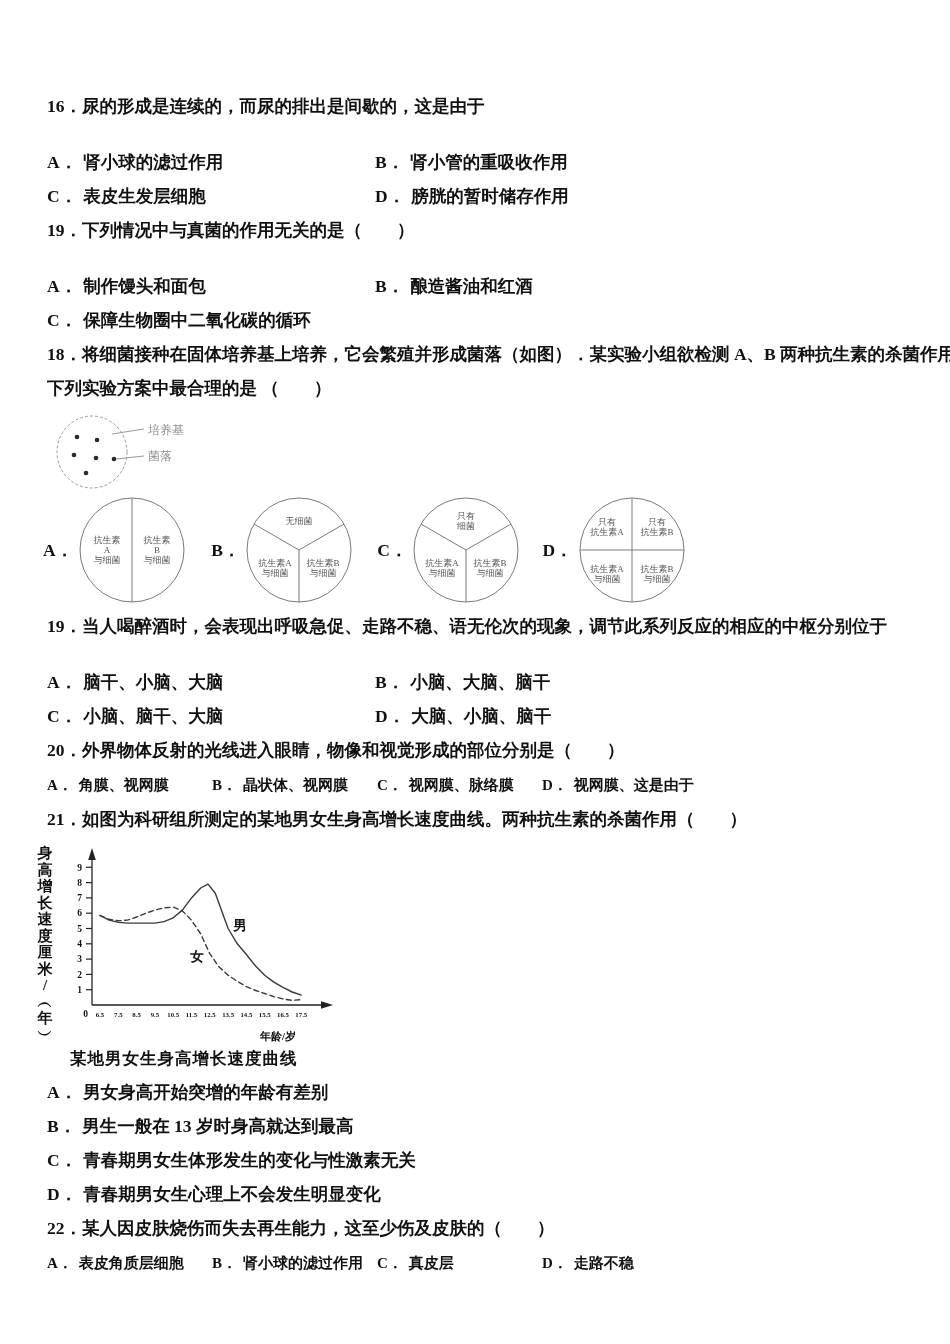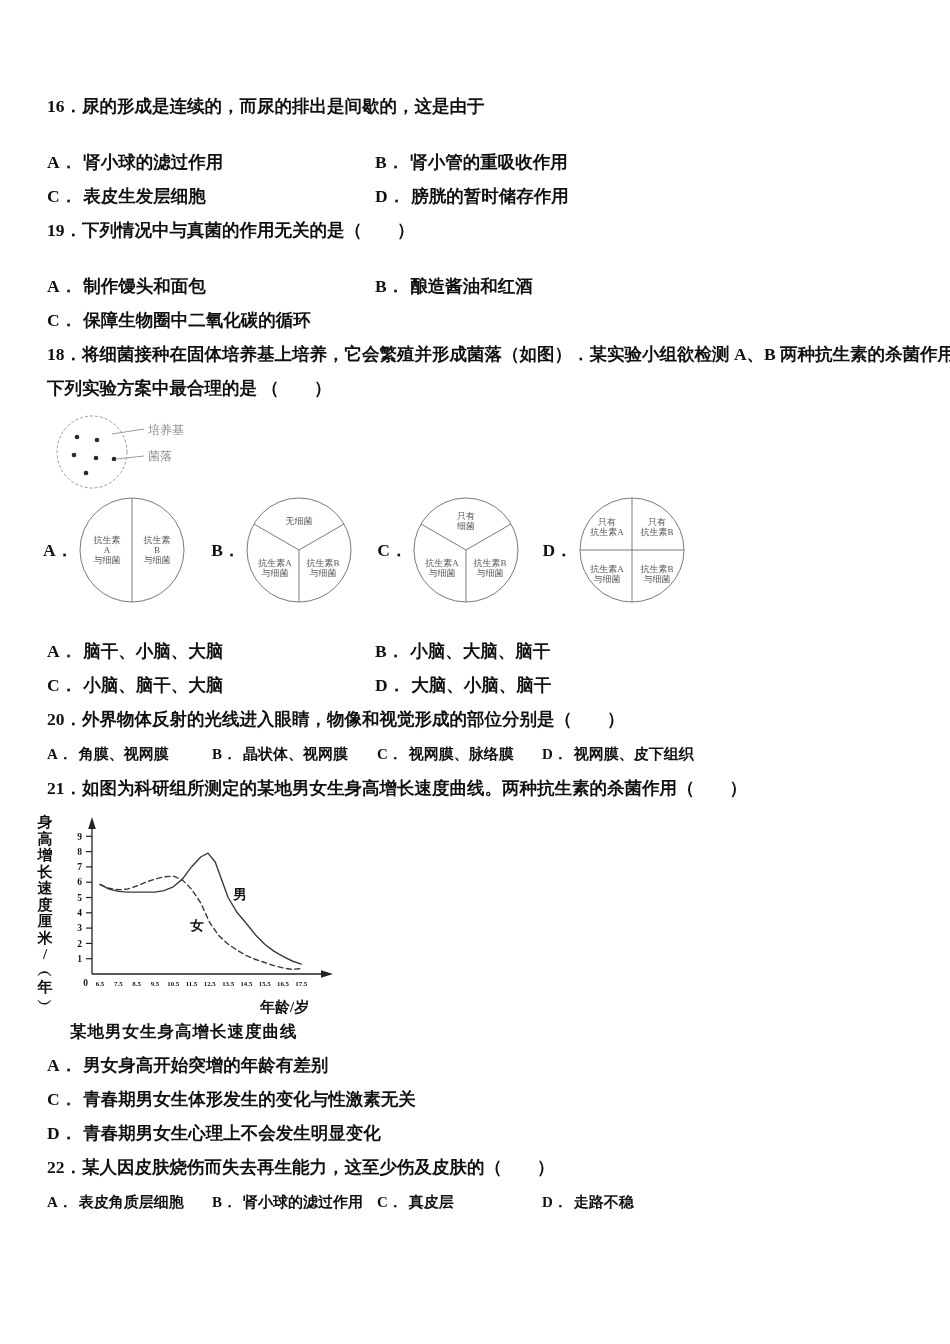--- a/index.html
+++ b/index.html
@@ -20,21 +20,21 @@
   .dish-group{display:flex;align-items:center;}
   .dish-group.g1{margin-left:23px;}
   .dish-group.g2{margin-left:22px;}
   .dish-group.g3{margin-left:20px;}
   .dish-label{font-size:17.5px;margin-right:3px;}
   .dish{display:block;}
   
   .chart-block{margin:4px 0 12px -19px;}
   .chart-row{display:flex;align-items:flex-start;}
   .chart-ylabel{width:34px;text-align:center;font-size:15px;line-height:16.5px;margin-top:2px;}
-  .chart-xlabel{font-size:15px;margin:-14px 0 0 232px;}
+  .chart-xlabel{font-size:11px;margin:-14px 0 0 232px;}
   .chart-caption{font-size:16.5px;margin:4px 0 1px 42px;letter-spacing:1px;}
 </style>
 </head>
 <body>
 
 <div class="page">
 
   <div>
     <div class="q-line"><span>16．</span><span>尿的形成是连续的，而尿的排出是间歇的，这是由于</span></div>
     <div class="opts2">
@@ -126,32 +126,33 @@
             <text x="31" y="78" font-size="9" text-anchor="middle" fill="#555" font-weight="400" font-family="&quot;Liberation Serif&quot;,&quot;DejaVu Serif&quot;,serif">抗生素A</text>
             <text x="31" y="88" font-size="9" text-anchor="middle" fill="#555" font-weight="400" font-family="&quot;Liberation Serif&quot;,&quot;DejaVu Serif&quot;,serif">与细菌</text>
             <text x="81" y="78" font-size="9" text-anchor="middle" fill="#555" font-weight="400" font-family="&quot;Liberation Serif&quot;,&quot;DejaVu Serif&quot;,serif">抗生素B</text>
             <text x="81" y="88" font-size="9" text-anchor="middle" fill="#555" font-weight="400" font-family="&quot;Liberation Serif&quot;,&quot;DejaVu Serif&quot;,serif">与细菌</text>
           </svg>
       </div>
     </div>
   </div>
 
   <div>
+    <div class="q-line"><span>19．</span><span>当人喝醉酒时，会表现出呼吸急促、走路不稳、语无伦次的现象，调节此系列反应的相应的中枢分别位于</span></div>
     <div class="opts2">
       <div class="q-line"><span class="opt-label">A．</span><span>脑干、小脑、大脑</span></div>
       <div class="q-line"><span class="opt-label">B．</span><span>小脑、大脑、脑干</span></div>
       <div class="q-line"><span class="opt-label">C．</span><span>小脑、脑干、大脑</span></div>
       <div class="q-line"><span class="opt-label">D．</span><span>大脑、小脑、脑干</span></div>
     </div>
   </div>
 
   <div>
     <div class="q-line"><span>20．</span><span>外界物体反射的光线进入眼睛，物像和视觉形成的部位分别是（　　）</span></div>
     <div class="q-line opts-inline">
-      <span class="opt-item"><span class="opt-label">A．</span><span>角膜、视网膜</span></span><span class="opt-item"><span class="opt-label">B．</span><span>晶状体、视网膜</span></span><span class="opt-item"><span class="opt-label">C．</span><span>视网膜、脉络膜</span></span><span class="opt-item last"><span class="opt-label">D．</span><span>视网膜、皮下组织</span></span>
+      <span class="opt-item"><span class="opt-label">A．</span><span>角膜、视网膜</span></span><span class="opt-item"><span class="opt-label">B．</span><span>晶状体、视网膜</span></span><span class="opt-item"><span class="opt-label">C．</span><span>视网膜、脉络膜</span></span><span class="opt-item last"><span class="opt-label">D．</span><span>视网膜、这是由于</span></span>
     </div>
   </div>
 
   <div>
     <div class="q-line"><span>21．</span><span>如图为科研组所测定的某地男女生身高增长速度曲线。两种抗生素的杀菌作用（　　）</span></div>
     <div class="chart-block">
       <div class="chart-row">
         <div class="chart-ylabel" id="chart-ylabel">
             <div>身</div>
             <div>高</div>
@@ -206,20 +207,21 @@
             <text x="177.995" y="87.02999999999999" font-size="13.5" text-anchor="middle" fill="#111" font-weight="700" font-family="&quot;Liberation Serif&quot;,&quot;DejaVu Serif&quot;,serif">男</text>
             <polyline points="38.0,72.5 47.1,76.3 56.3,77.8 65.5,77.1 74.6,74.0 83.8,70.2 92.9,67.1 102.0,64.8 111.2,64.1 120.4,67.9 129.5,77.1 138.7,90.9 147.8,110.7 156.9,123.8 166.1,132.2 175.3,138.3 184.4,143.6 193.6,147.5 202.7,150.5 211.8,153.6 221.0,155.9 230.2,157.4 239.3,156.6" fill="none" stroke="#3a3a3a" stroke-width="1.4" stroke-linejoin="round" stroke-linecap="round" stroke-dasharray="5 3.5"></polyline>
             <text x="134.99" y="117.63" font-size="13.5" text-anchor="middle" fill="#111" font-weight="700" font-family="&quot;Liberation Serif&quot;,&quot;DejaVu Serif&quot;,serif">女</text>
           </svg>
       </div>
       <div class="chart-xlabel">年龄/岁</div>
       <div class="chart-caption">某地男女生身高增长速度曲线</div>
     </div>
     <div>
       <div class="q-line"><span class="opt-label">A．</span><span>男女身高开始突增的年龄有差别</span></div>
+      <div class="q-line"><span class="opt-label">B．</span><span>男生一般在 13 岁时身高就达到最高</span></div>
       <div class="q-line"><span class="opt-label">C．</span><span>青春期男女生体形发生的变化与性激素无关</span></div>
       <div class="q-line"><span class="opt-label">D．</span><span>青春期男女生心理上不会发生明显变化</span></div>
     </div>
   </div>
 
   <div>
     <div class="q-line"><span>22．</span><span>某人因皮肤烧伤而失去再生能力，这至少伤及皮肤的（　　）</span></div>
     <div class="q-line opts-inline">
       <span class="opt-item"><span class="opt-label">A．</span><span>表皮角质层细胞</span></span><span class="opt-item"><span class="opt-label">B．</span><span>肾小球的滤过作用</span></span><span class="opt-item"><span class="opt-label">C．</span><span>真皮层</span></span><span class="opt-item last"><span class="opt-label">D．</span><span>走路不稳</span></span>
     </div>

